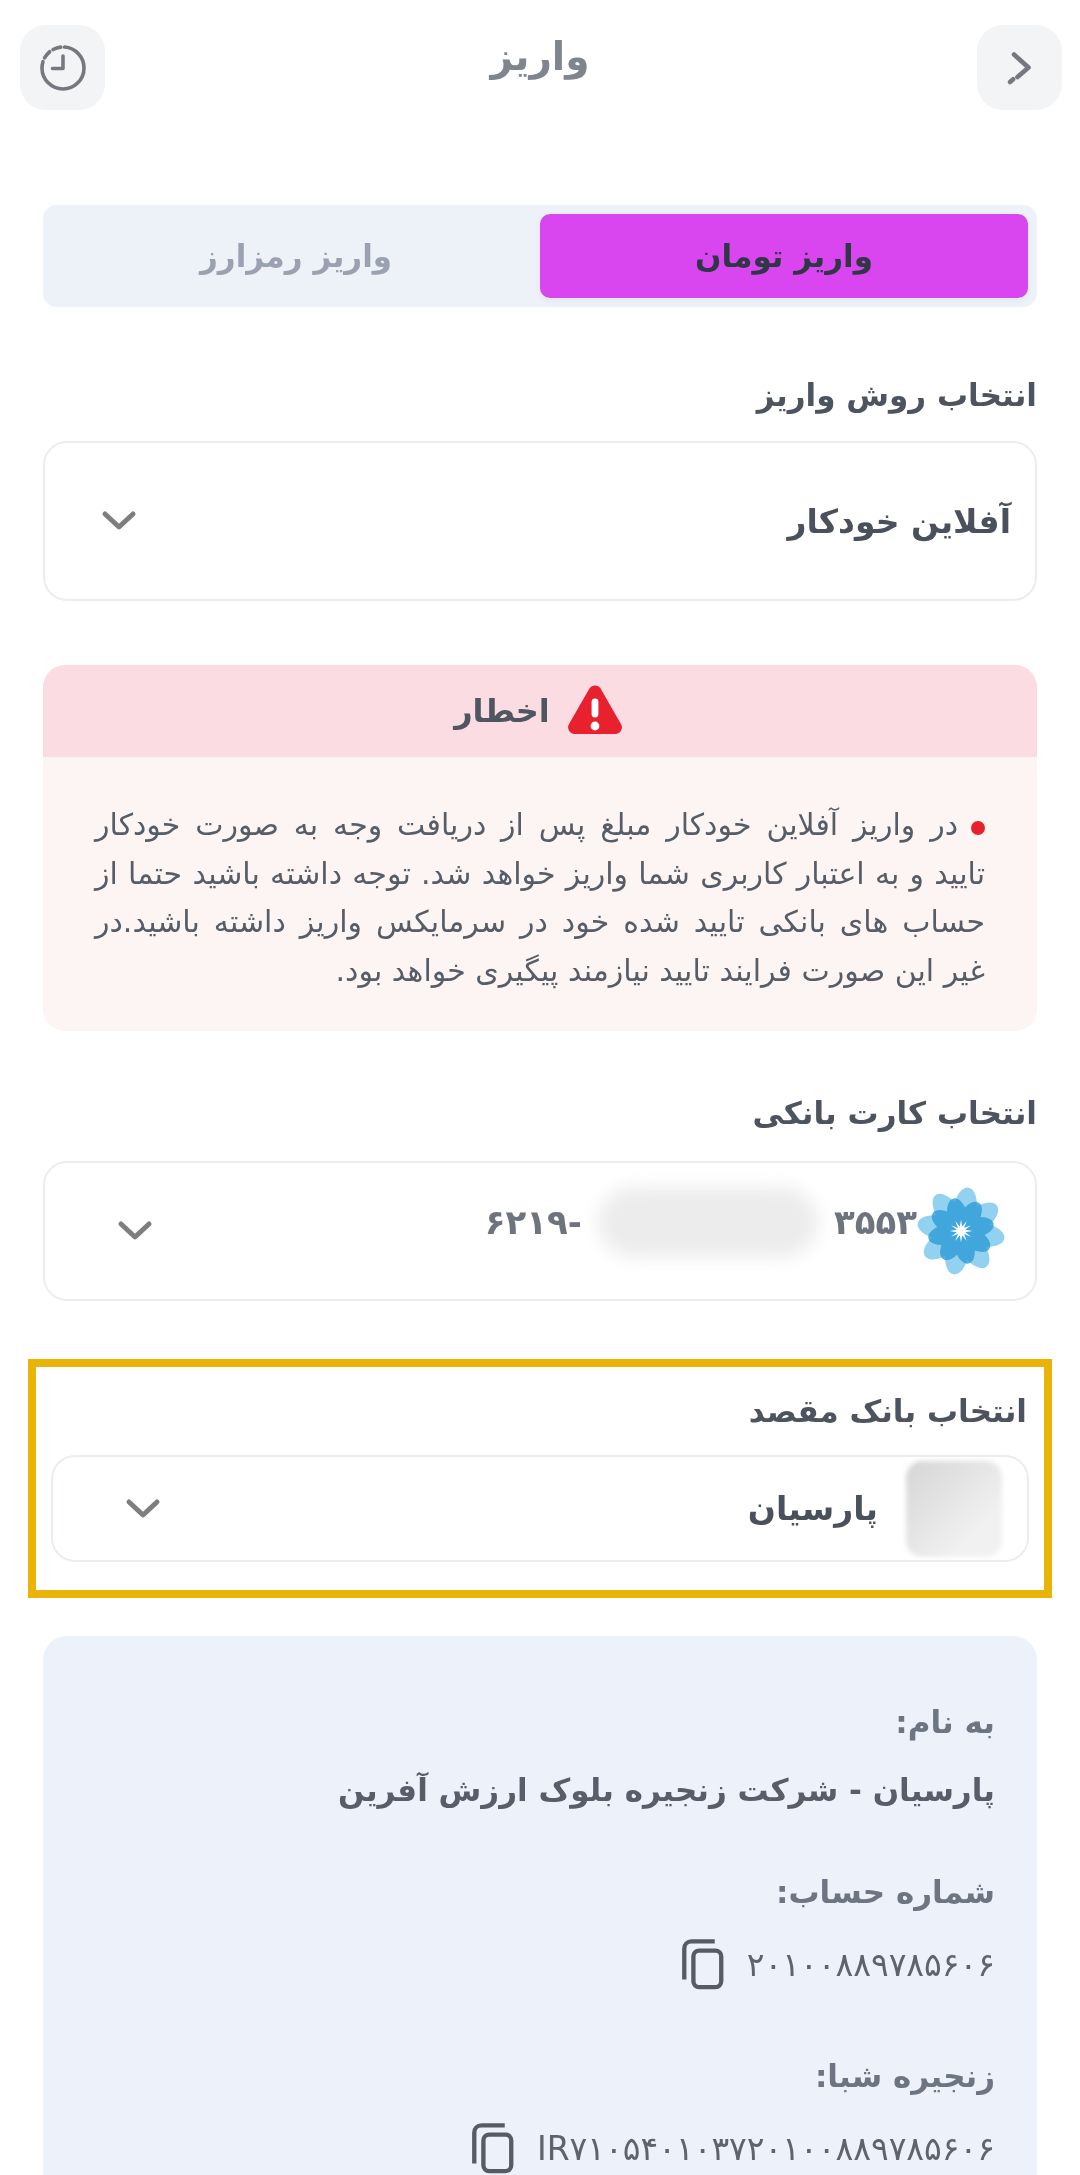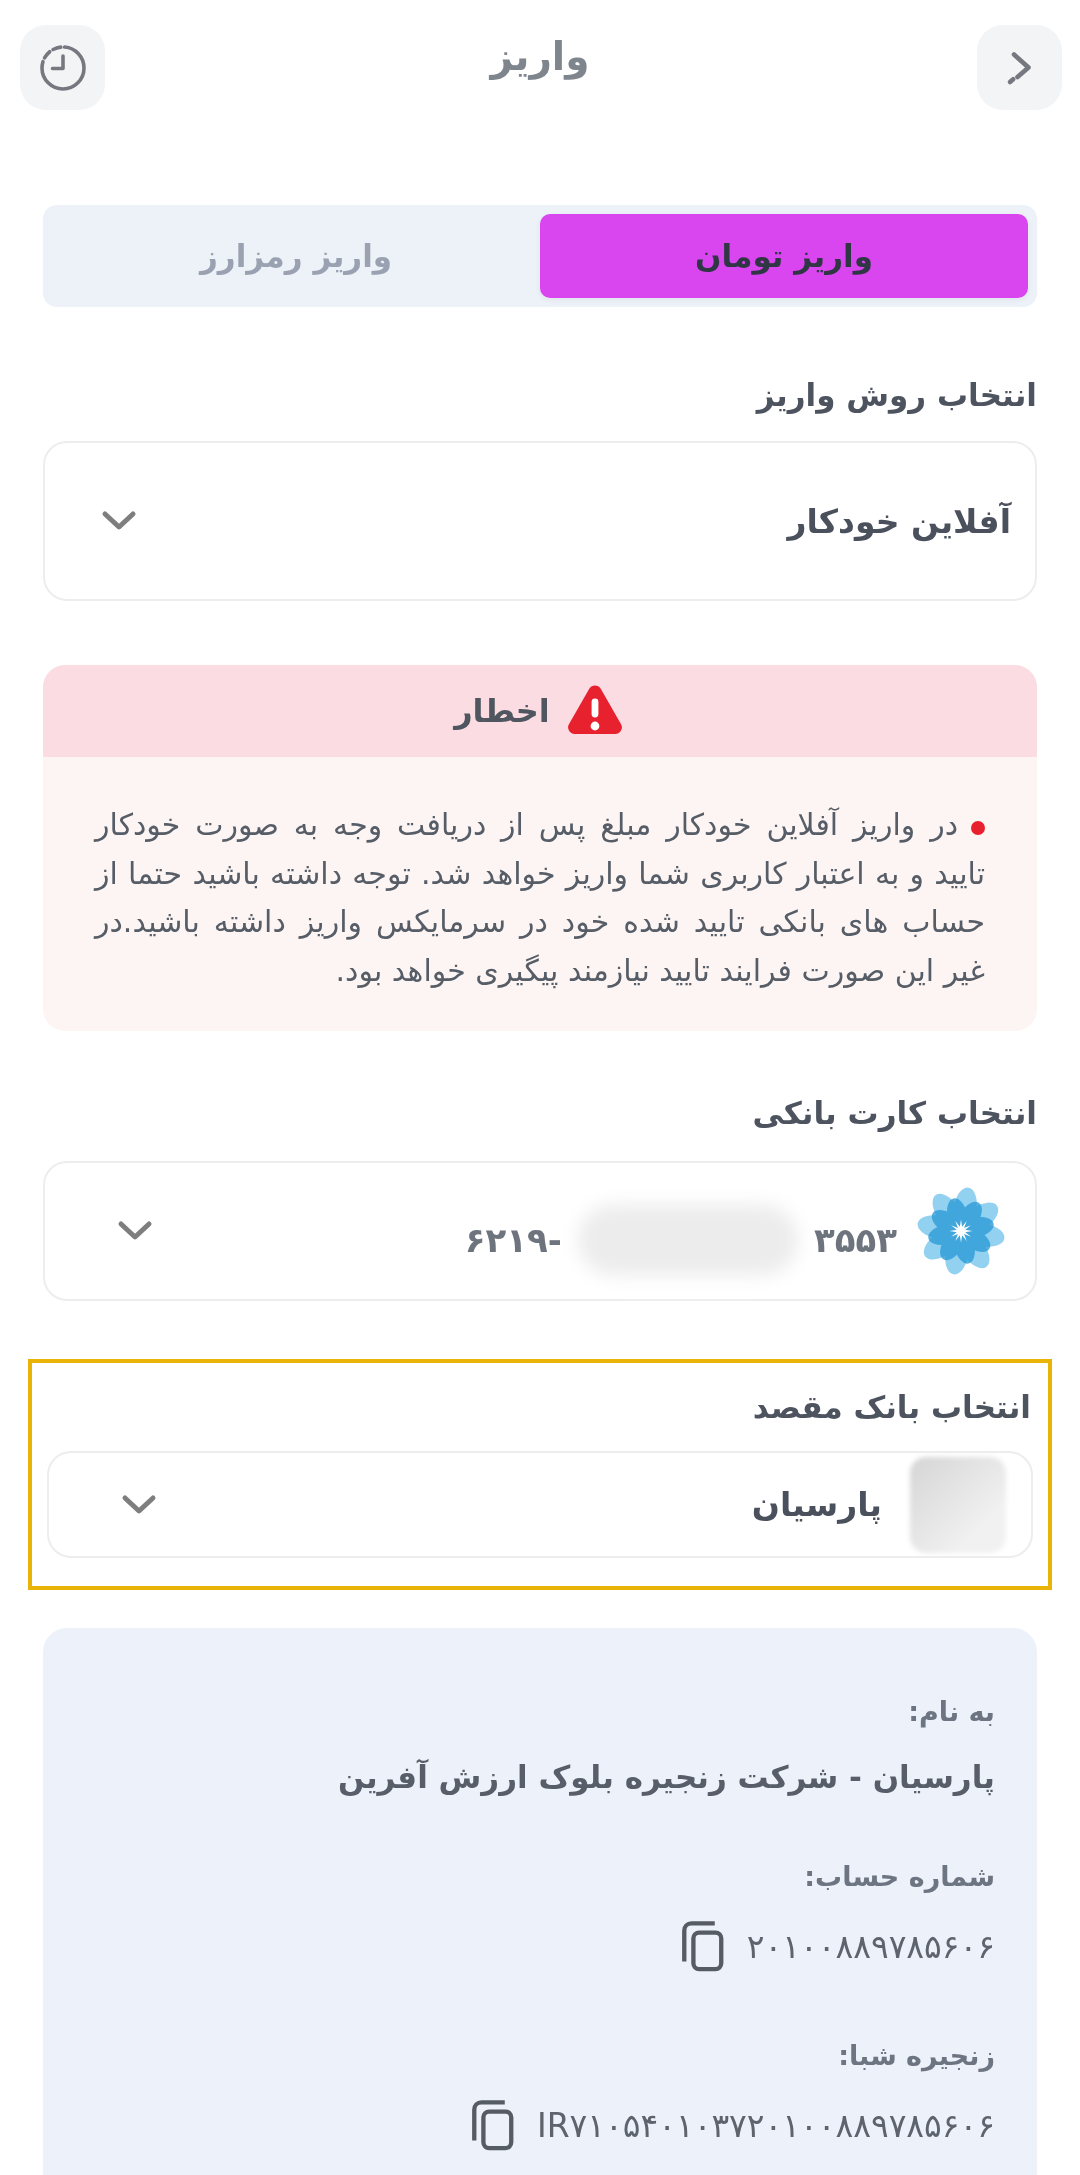--- a/index.html
+++ b/index.html
@@ -29,34 +29,34 @@
   
   .warning{margin:64px 43px 0;border-radius:22px;overflow:hidden}
   .warn-head{background:#fbdce2;height:92px;display:flex;align-items:center;justify-content:center;gap:14px}
   .warn-title{font-size:32px;font-weight:700;color:#4f565f}
   .warn-body{background:#fcf5f4;padding:44px 52px 36px}
   .warn-text{font-size:30px;line-height:1.62;color:#565d66;text-align:justify}
   .warn-text::before{content:"";display:inline-block;width:14px;height:14px;border-radius:50%;background:#e8212e;margin-left:13px}
 
   
   .select-box.card{height:140px;margin-top:30px;padding:0 30px 0 40px}
-  .card-display{display:flex;align-items:flex-end;gap:20px}
+  .card-display{display:flex;align-items:flex-start;gap:0}
   .card-number{direction:ltr;display:flex;align-items:center;gap:16px;font-size:34px;font-weight:600;color:#6e747e}
   .blur-pill{width:220px;height:70px;border-radius:40px;background:#ececec;filter:blur(9px)}
 
   
-  .highlight-box{margin:58px 28px 0;border:4px solid #eab308;padding:26px 13px 28px}
+  .highlight-box{margin:58px 28px 0;border:8px solid #eab308;padding:26px 13px 28px}
   .highlight-box .field-label{margin:0 4px}
   .highlight-box .select-box{margin:26px 2px 0;height:107px;padding:0 25px 0 40px}
   .dest-display{display:flex;align-items:center;gap:28px}
   .dest-logo{width:96px;height:96px;border-radius:16px;background:linear-gradient(135deg,#d5d5d5 0%,#f1f1f1 75%);filter:blur(2.5px)}
 
   
   .info-box{margin:38px 43px 0;background:#edf1f9;border-radius:24px;padding:68px 42px 90px;height:600px}
-  .info-label{font-size:27px;font-weight:600;color:#6e7582;text-align:right}
+  .info-label{font-size:31px;font-weight:600;color:#6e7582;text-align:right}
   .info-value{margin-top:32px;font-size:31px;font-weight:600;color:#575e69;text-align:right}
   .mt{margin-top:66px}
   .copy-row{margin-top:26px;display:flex;align-items:center;gap:20px}
   .num{font-size:33px;color:#5d646e;direction:ltr;unicode-bidi:isolate}
   .copy-btn{background:none;border:none;padding:0;cursor:pointer;display:flex}
 </style>
 </head>
 <body>
 
 <div class="page">

